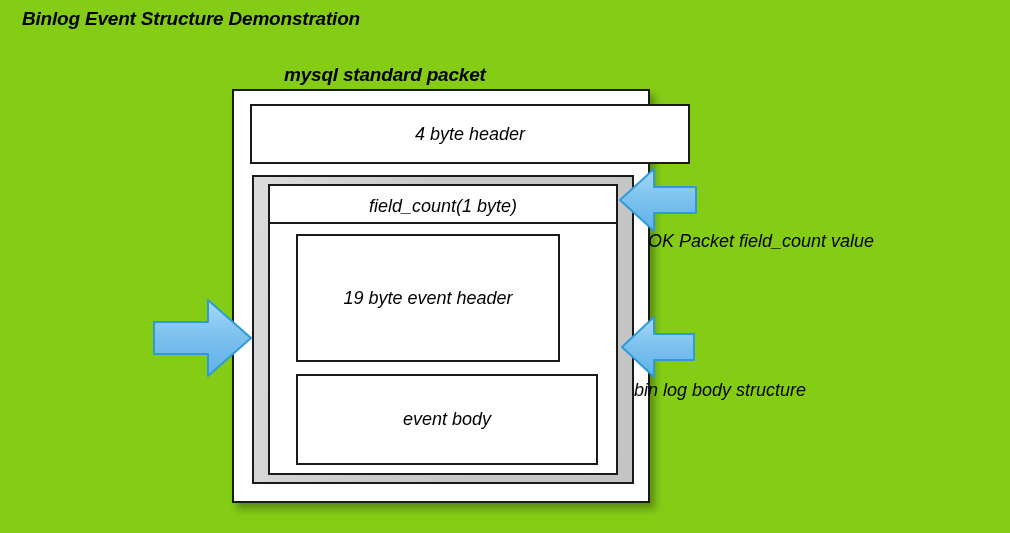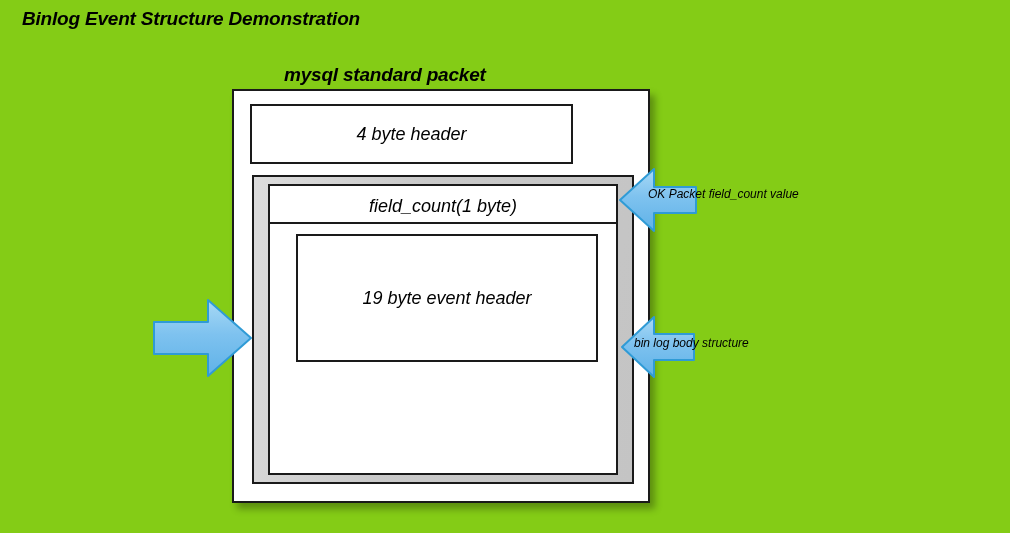--- a/index.html
+++ b/index.html
@@ -65,21 +65,21 @@
   }
   .box-label {
     font-size: 18px;
     color: #000000;
     white-space: nowrap;
   }
 
   .four-byte-header {
     left: 250px;
     top: 104px;
-    width: 323px;
+    width: 440px;
     height: 60px;
   }
 
   
   .gray-body {
     position: absolute;
     left: 252px;
     top: 175px;
     width: 382px;
     height: 309px;
@@ -104,36 +104,37 @@
     width: 350px;
     height: 253px;
     background: #ffffff;
     border: 2px solid #1a1a1a;
     box-sizing: border-box;
   }
 
   .event-header {
     left: 296px;
     top: 234px;
-    width: 302px;
+    width: 264px;
     height: 128px;
   }
   .event-body {
     left: 296px;
     top: 374px;
     width: 302px;
     height: 91px;
   }
 
   
   .callout-text {
     position: absolute;
-    font-size: 12px;
+    font-size: 18px;
     white-space: nowrap;
     color: #000000;
+    margin-top: 44px;
   }
   .lbl-packet-body { left: 36px;  top: 320px; }
   .lbl-ok-packet   { left: 648px; top: 187px; }
   .lbl-bin-log     { left: 634px; top: 336px; }
 
   
   .arrow { position: absolute; }
   .arrow svg { display: block; overflow: visible; }
 </style>
 </head>
@@ -156,20 +157,23 @@
   <div class="box field-count">
     <span class="box-label">field_count(1 byte)</span>
   </div>
 
   <div class="event-struct"></div>
 
   <div class="box event-header">
     <span class="box-label">19 byte event header</span>
   </div>
 
+  <div class="box event-body">
+    <span class="box-label">event body</span>
+  </div>
 
   <div class="arrow" style="left:152px; top:296px;">
     <svg width="102" height="84" viewBox="0 0 102 84">
       <defs>
         <linearGradient id="gradR" x1="0" y1="0" x2="0" y2="1">
           <stop offset="0%" stop-color="#a8d9f5"></stop>
           <stop offset="45%" stop-color="#7ec2ef"></stop>
           <stop offset="100%" stop-color="#5fb2e8"></stop>
         </linearGradient>
       </defs>

